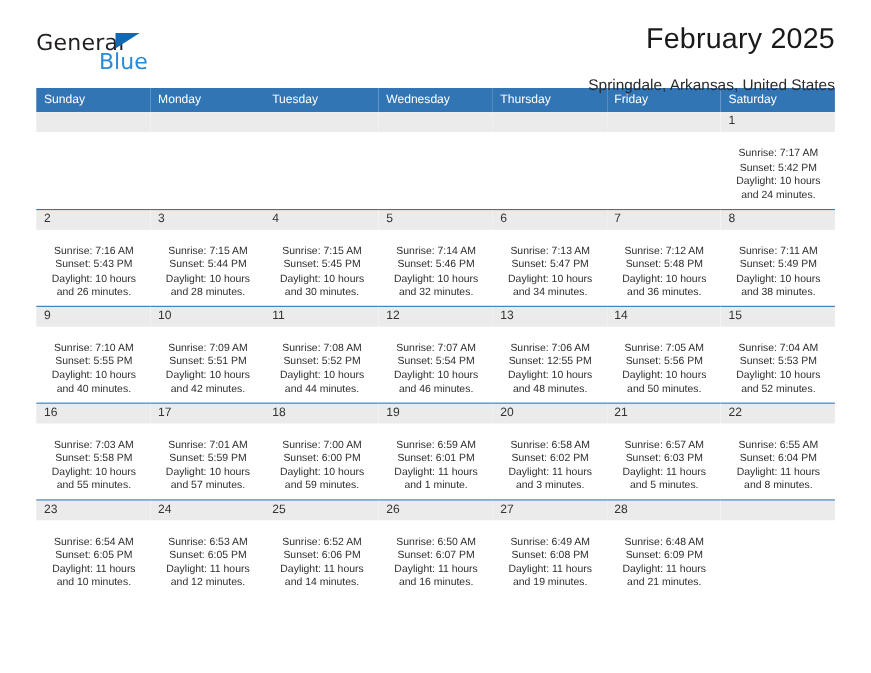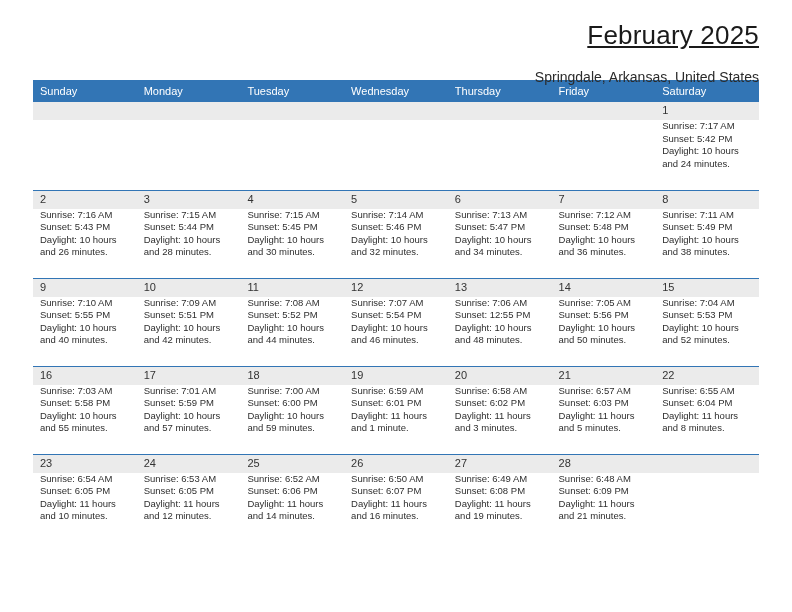--- a/index.html
+++ b/index.html
@@ -63,21 +63,20 @@
     font-family: "DejaVu Sans", sans-serif;
   }
   .title-block {
     text-align: right;
   }
   .cal-title {
     font-size: 26px;
     color: #1a1a1a;
     line-height: 1.05;
     letter-spacing: .2px;
-    text-decoration: underline;
   }
   .cal-subtitle {
     font-size: 14px;
     color: #2b2b2b;
     margin-top: 20px;
   }
 
   
   .calendar {
     width: 726px;
@@ -115,39 +114,45 @@
     color: #333333;
     padding: 3px 0 4px 7px;
     height: 18px;
     box-sizing: border-box;
     line-height: 11px;
   }
   td.empty .daynum {
     background: #ebebeb;
   }
   .info {
-    padding: 0 6px 0 7px;
+    padding: 14px 6px 0 7px;
     font-size: 9.5px;
     line-height: 12.6px;
     color: #2e2e2e;
+    text-align: center;
   }
   .info div {
     white-space: nowrap;
   }
   .info .daylight {
     white-space: normal;
   }
 </style>
 </head>
 <body>
 
 <div class="page">
 
   <div class="masthead">
 
+    <div class="logo">
+      <span class="logo-general">General</span>
+      <span class="logo-tri"></span>
+      <span class="logo-blue">Blue</span>
+    </div>
 
     <div class="title-block">
       <div class="cal-title">February 2025</div>
       <div class="cal-subtitle">Springdale, Arkansas, United States</div>
     </div>
 
   </div>
 
   <table class="calendar">
     <thead>

